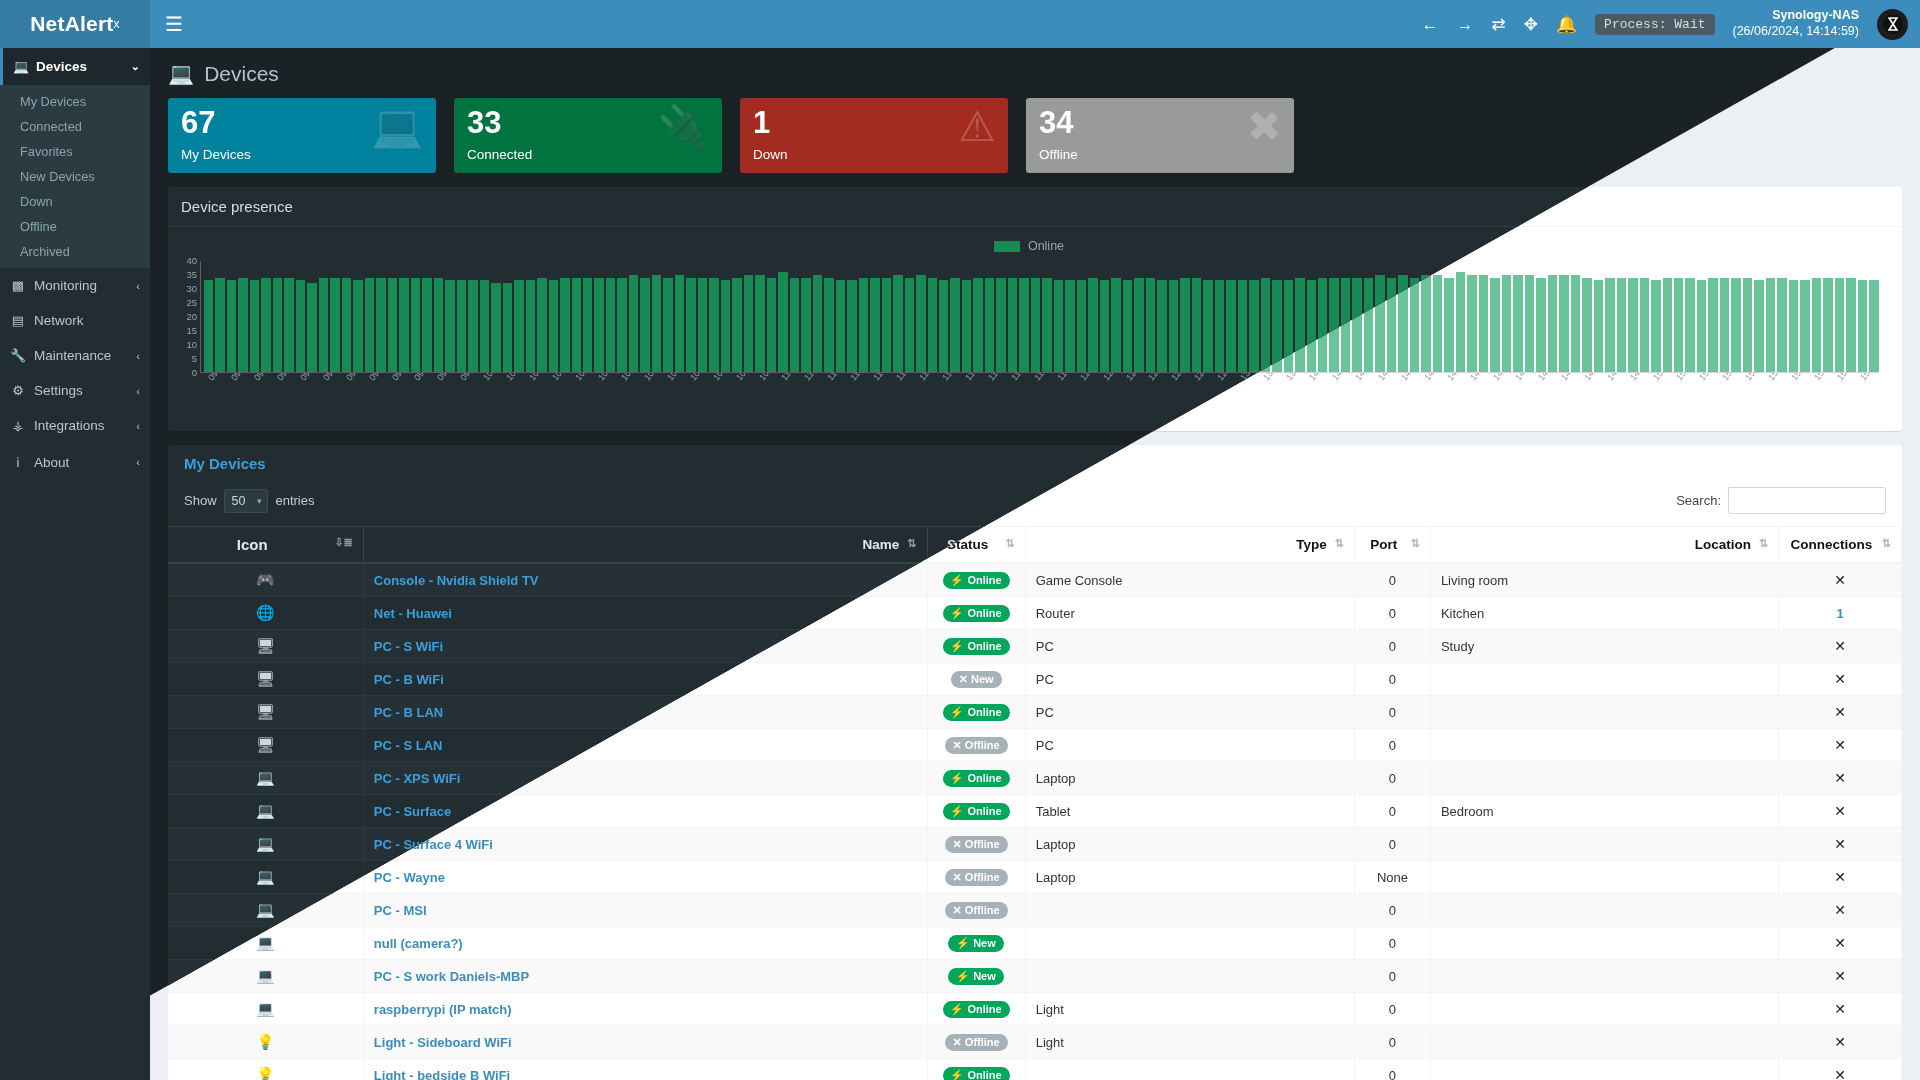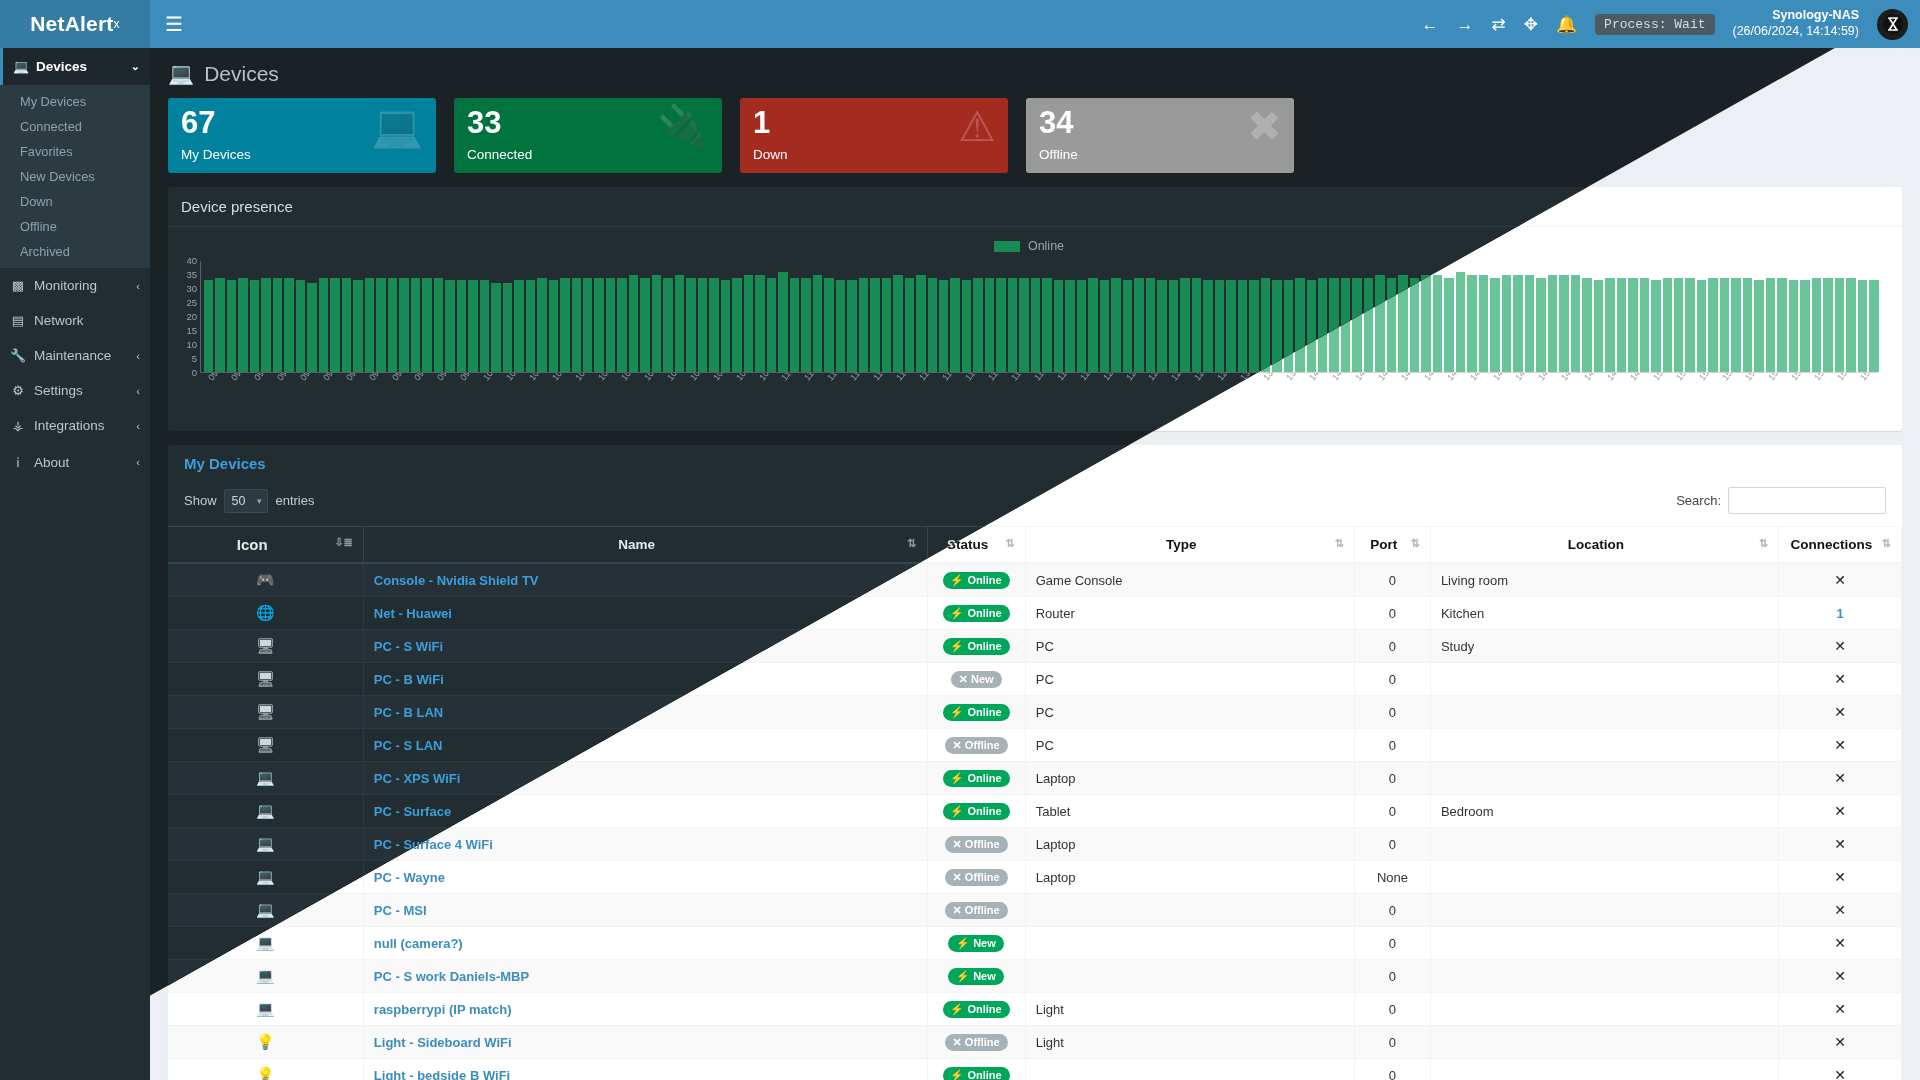--- a/index.html
+++ b/index.html
@@ -149,21 +149,21 @@
   }
   .search-ctrl { display: flex; align-items: center; gap: 7px; }
   .search-input {
     background: transparent; border: 1px solid #415158; border-radius: 2px;
     height: 27px; width: 158px; color: #dfe6ea; padding: 0 6px; font-size: 12.5px;
     font-family: "Liberation Sans", sans-serif;
   }
 
   table { width: 100%; border-collapse: collapse; font-size: 13px; }
   thead th {
-    text-align: center; padding: 9px 10px; color: #e3e9ec;
+    text-align: right; padding: 9px 10px; color: #e3e9ec;
     font-size: 13.5px; font-weight: bold;
     border-top: 1px solid #36464d; border-bottom: 2px solid #36464d;
     border-right: 1px solid #36464d;
     white-space: nowrap;
   }
   thead th .sortic { float: right; color: #8f9ba1; font-size: 11px; margin-left: 8px; }
   tbody td {
     padding: 7px 10px; border-bottom: 1px solid #2b3a40;
     border-right: 1px solid #2b3a40; color: #cfd6da;
   }

